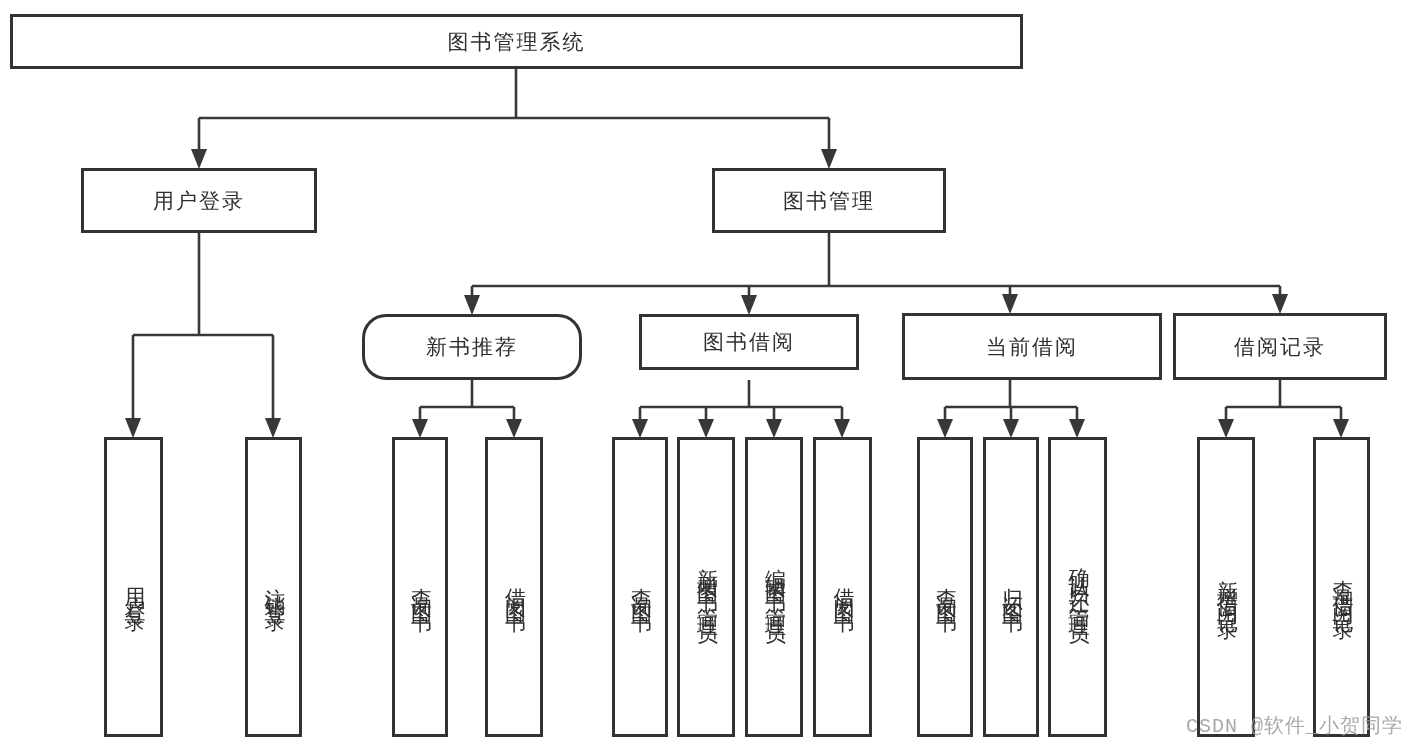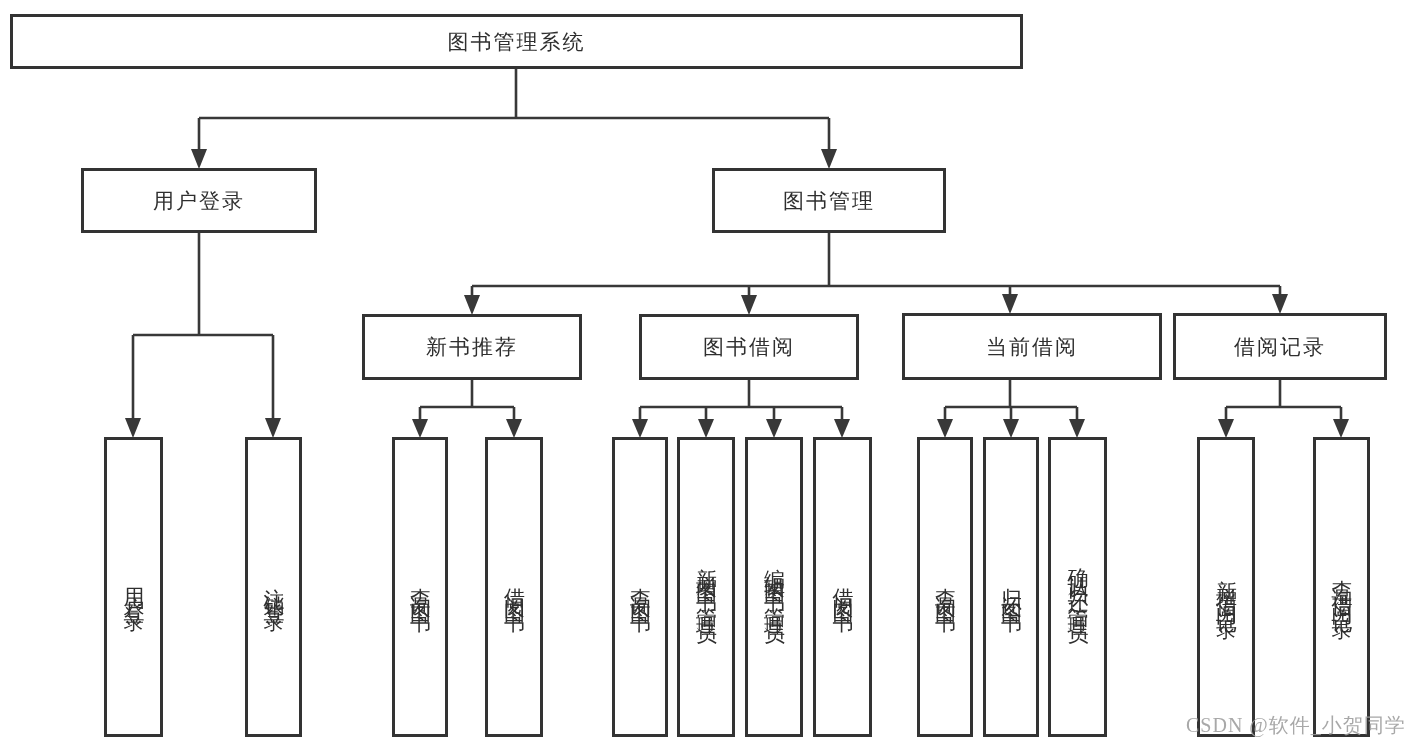--- a/index.html
+++ b/index.html
@@ -6,21 +6,21 @@
     margin: 0;
     padding: 0;
     background: #ffffff;
   }
   #stage {
     position: relative;
     width: 1405px;
     height: 747px;
     background: #ffffff;
     overflow: hidden;
-    font-family: Liberation Serif, serif;
+    font-family: Liberation Mono, monospace;
   }
   #connectors {
     position: absolute;
     left: 0;
     top: 0;
     width: 1405px;
     height: 747px;
   }
   .box {
     position: absolute;
@@ -104,22 +104,22 @@
       <polygon points="1218,419 1234,419 1226,438"></polygon>
       <polygon points="1333,419 1349,419 1341,438"></polygon>
     </g>
   </svg>
 
   <div class="box h-box" style="left:10px; top:14px; width:1013px; height:55px;">图书管理系统</div>
 
   <div class="box h-box" style="left:81px; top:168px; width:236px; height:65px;">用户登录</div>
   <div class="box h-box" style="left:712px; top:168px; width:234px; height:65px;">图书管理</div>
 
-  <div class="box h-box" style="left:362px; top:314px; width:220px; height:66px;">新书推荐</div>
-  <div class="box h-box" style="left:639px; top:314px; width:220px; height:66px;">图书借阅</div>
+  <div class="box h-box" style="left:362px; top:314px; width:220px; height:66px;border-radius:24px;">新书推荐</div>
+  <div class="box h-box" style="left:639px; top:314px; width:220px; height:56px;">图书借阅</div>
   <div class="box h-box" style="left:902px; top:313px; width:260px; height:67px;">当前借阅</div>
   <div class="box h-box" style="left:1173px; top:313px; width:214px; height:67px;">借阅记录</div>
 
   <div class="box v-box" style="left:104px; top:437px; width:59px; height:300px;">
     <span class="vtext">用户登录</span>
   </div>
   <div class="box v-box" style="left:245px; top:437px; width:57px; height:300px;">
     <span class="vtext">注销登录</span>
   </div>
 

